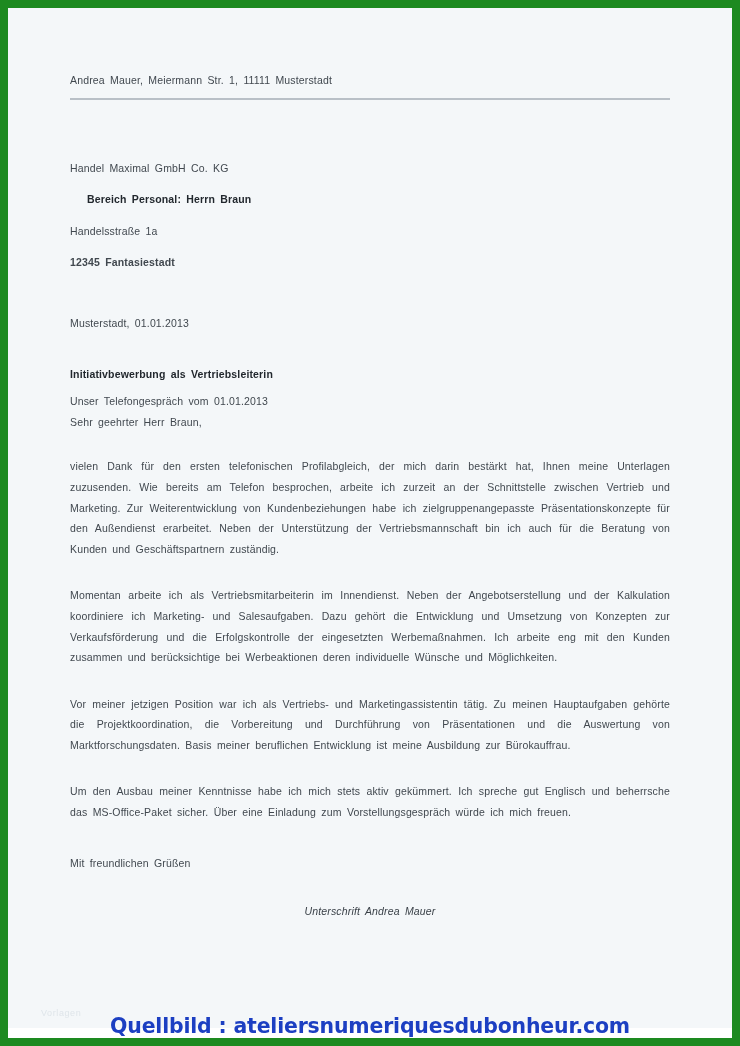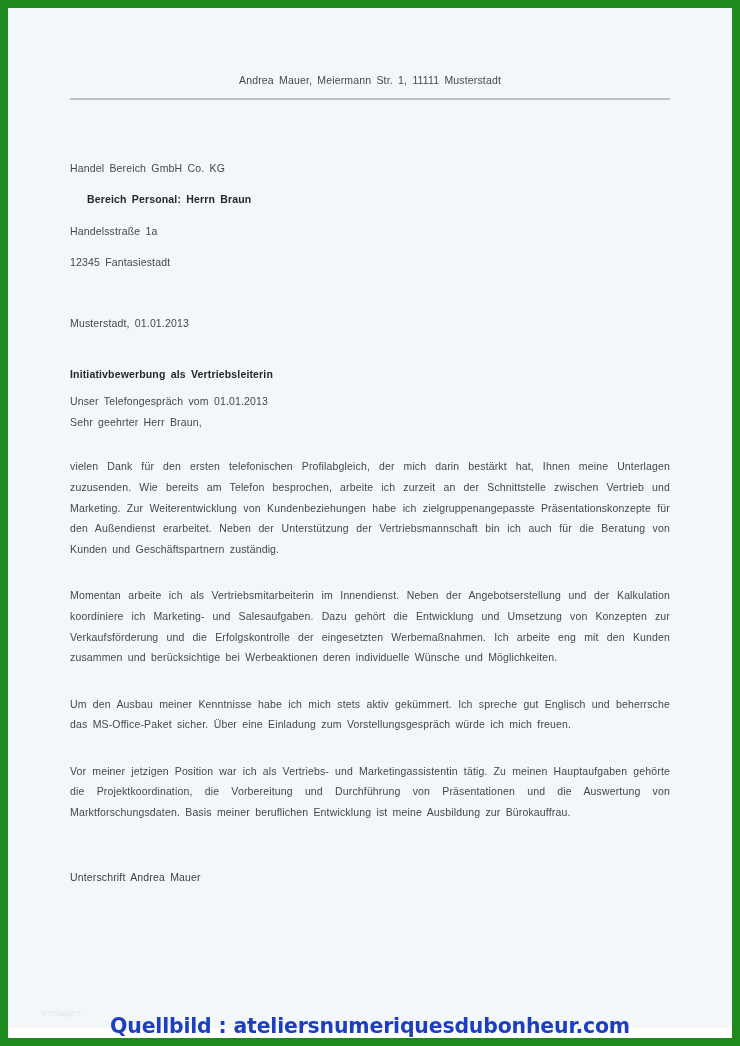--- a/index.html
+++ b/index.html
@@ -49,38 +49,38 @@
     font-size: 10.5px;
     line-height: 20.6px;
     color: #41484f;
     letter-spacing: 0.15px;
     word-spacing: 2.2px;
   }
 
   
   .sender-block {
     padding-top: 62px;
-    text-align: center;
+    text-align: left;
   }
   .sender-line-1 { margin: 0; }
   .sender-line-2 { margin: 26px 0 0 0; }
 
   .header-rule {
     margin: 7px 0 0 0;
     height: 2px;
     background: #b9c0c7;
     width: 100%;
   }
 
   
   .recipient-block {
     margin-top: 58px;
   }
   .recipient-block div { margin: 0 0 11px 0; }
-  .recipient-block div:last-child { margin-bottom: 12px; }
+  .recipient-block div:last-child { margin-bottom: 12px; font-weight: bold; }
   .recipient-emphasis {
     font-weight: bold;
     color: #22282e;
     padding-left: 17px;
   }
 
   
   .date-line {
     margin-top: 40px;
     text-align: left;
@@ -102,22 +102,24 @@
   .body-block { margin-top: 24px; }
   .body-paragraph {
     margin: 0 0 26px 0;
     text-align: justify;
   }
   .body-paragraph:last-child { margin-bottom: 0; }
 
   
   .closing { margin-top: 30px; }
   .signature {
-    margin-top: 44px;
+    margin-top: 28px;
+    font-style: italic;
     color: #3a4148;
+    text-align: center;
   }
 
   
   .page-watermark {
     position: absolute;
     left: 33px;
     top: 1000px;
     font-size: 9px;
     color: #dfe5ea;
     letter-spacing: 0.6px;
@@ -148,42 +150,43 @@
   <div id="frame-inner">
 
     <div id="page">
 
       <div class="sender-block">
         <div class="doc-text sender-line-1">Andrea Mauer, Meiermann Str. 1, 11111 Musterstadt</div>
       </div>
       <div class="header-rule"></div>
 
       <div class="recipient-block doc-text">
-        <div>Handel Bereich GmbH Co. KG</div>
+        <div>Handel Maximal GmbH Co. KG</div>
         <div class="recipient-emphasis">Bereich Personal: Herrn Braun</div>
         <div>Handelsstraße 1a</div>
         <div>12345 Fantasiestadt</div>
       </div>
 
       <div class="date-line doc-text">Musterstadt, 01.01.2013</div>
 
       <div class="subject-block doc-text">
         <div class="subject-title">Initiativbewerbung als Vertriebsleiterin</div>
         <div class="subject-reference">Unser Telefongespräch vom 01.01.2013</div>
       </div>
 
       <div class="salutation doc-text">Sehr geehrter Herr Braun,</div>
 
       <div class="body-block">
         <p class="body-paragraph doc-text">vielen Dank für den ersten telefonischen Profilabgleich, der mich darin bestärkt hat, Ihnen meine Unterlagen zuzusenden. Wie bereits am Telefon besprochen, arbeite ich zurzeit an der Schnittstelle zwischen Vertrieb und Marketing. Zur Weiterentwicklung von Kundenbeziehungen habe ich zielgruppenangepasste Präsentationskonzepte für den Außendienst erarbeitet. Neben der Unterstützung der Vertriebsmannschaft bin ich auch für die Beratung von Kunden und Geschäftspartnern zuständig.</p>
         <p class="body-paragraph doc-text">Momentan arbeite ich als Vertriebsmitarbeiterin im Innendienst. Neben der Angebotserstellung und der Kalkulation koordiniere ich Marketing- und Salesaufgaben. Dazu gehört die Entwicklung und Umsetzung von Konzepten zur Verkaufsförderung und die Erfolgskontrolle der eingesetzten Werbemaßnahmen. Ich arbeite eng mit den Kunden zusammen und berücksichtige bei Werbeaktionen deren individuelle Wünsche und Möglichkeiten.</p>
+        <p class="body-paragraph doc-text">Vor meiner jetzigen Position war ich als Vertriebs- und Marketingassistentin tätig. Zu meinen Hauptaufgaben gehörte die Projektkoordination, die Vorbereitung und Durchführung von Präsentationen und die Auswertung von Marktforschungsdaten. Basis meiner beruflichen Entwicklung ist meine Ausbildung zur Bürokauffrau.</p>
         <p class="body-paragraph doc-text">Um den Ausbau meiner Kenntnisse habe ich mich stets aktiv gekümmert. Ich spreche gut Englisch und beherrsche das MS-Office-Paket sicher. Über eine Einladung zum Vorstellungsgespräch würde ich mich freuen.</p>
-        <p class="body-paragraph doc-text">Vor meiner jetzigen Position war ich als Vertriebs- und Marketingassistentin tätig. Zu meinen Hauptaufgaben gehörte die Projektkoordination, die Vorbereitung und Durchführung von Präsentationen und die Auswertung von Marktforschungsdaten. Basis meiner beruflichen Entwicklung ist meine Ausbildung zur Bürokauffrau.</p>
       </div>
 
+      <div class="closing doc-text">Mit freundlichen Grüßen</div>
       <div class="signature doc-text">Unterschrift Andrea Mauer</div>
 
       <div class="page-watermark">Vorlagen</div>
 
     </div>
 
     <div class="credit-overlay">Quellbild : ateliersnumeriquesdubonheur.com</div>
 
   </div>
 </div>

